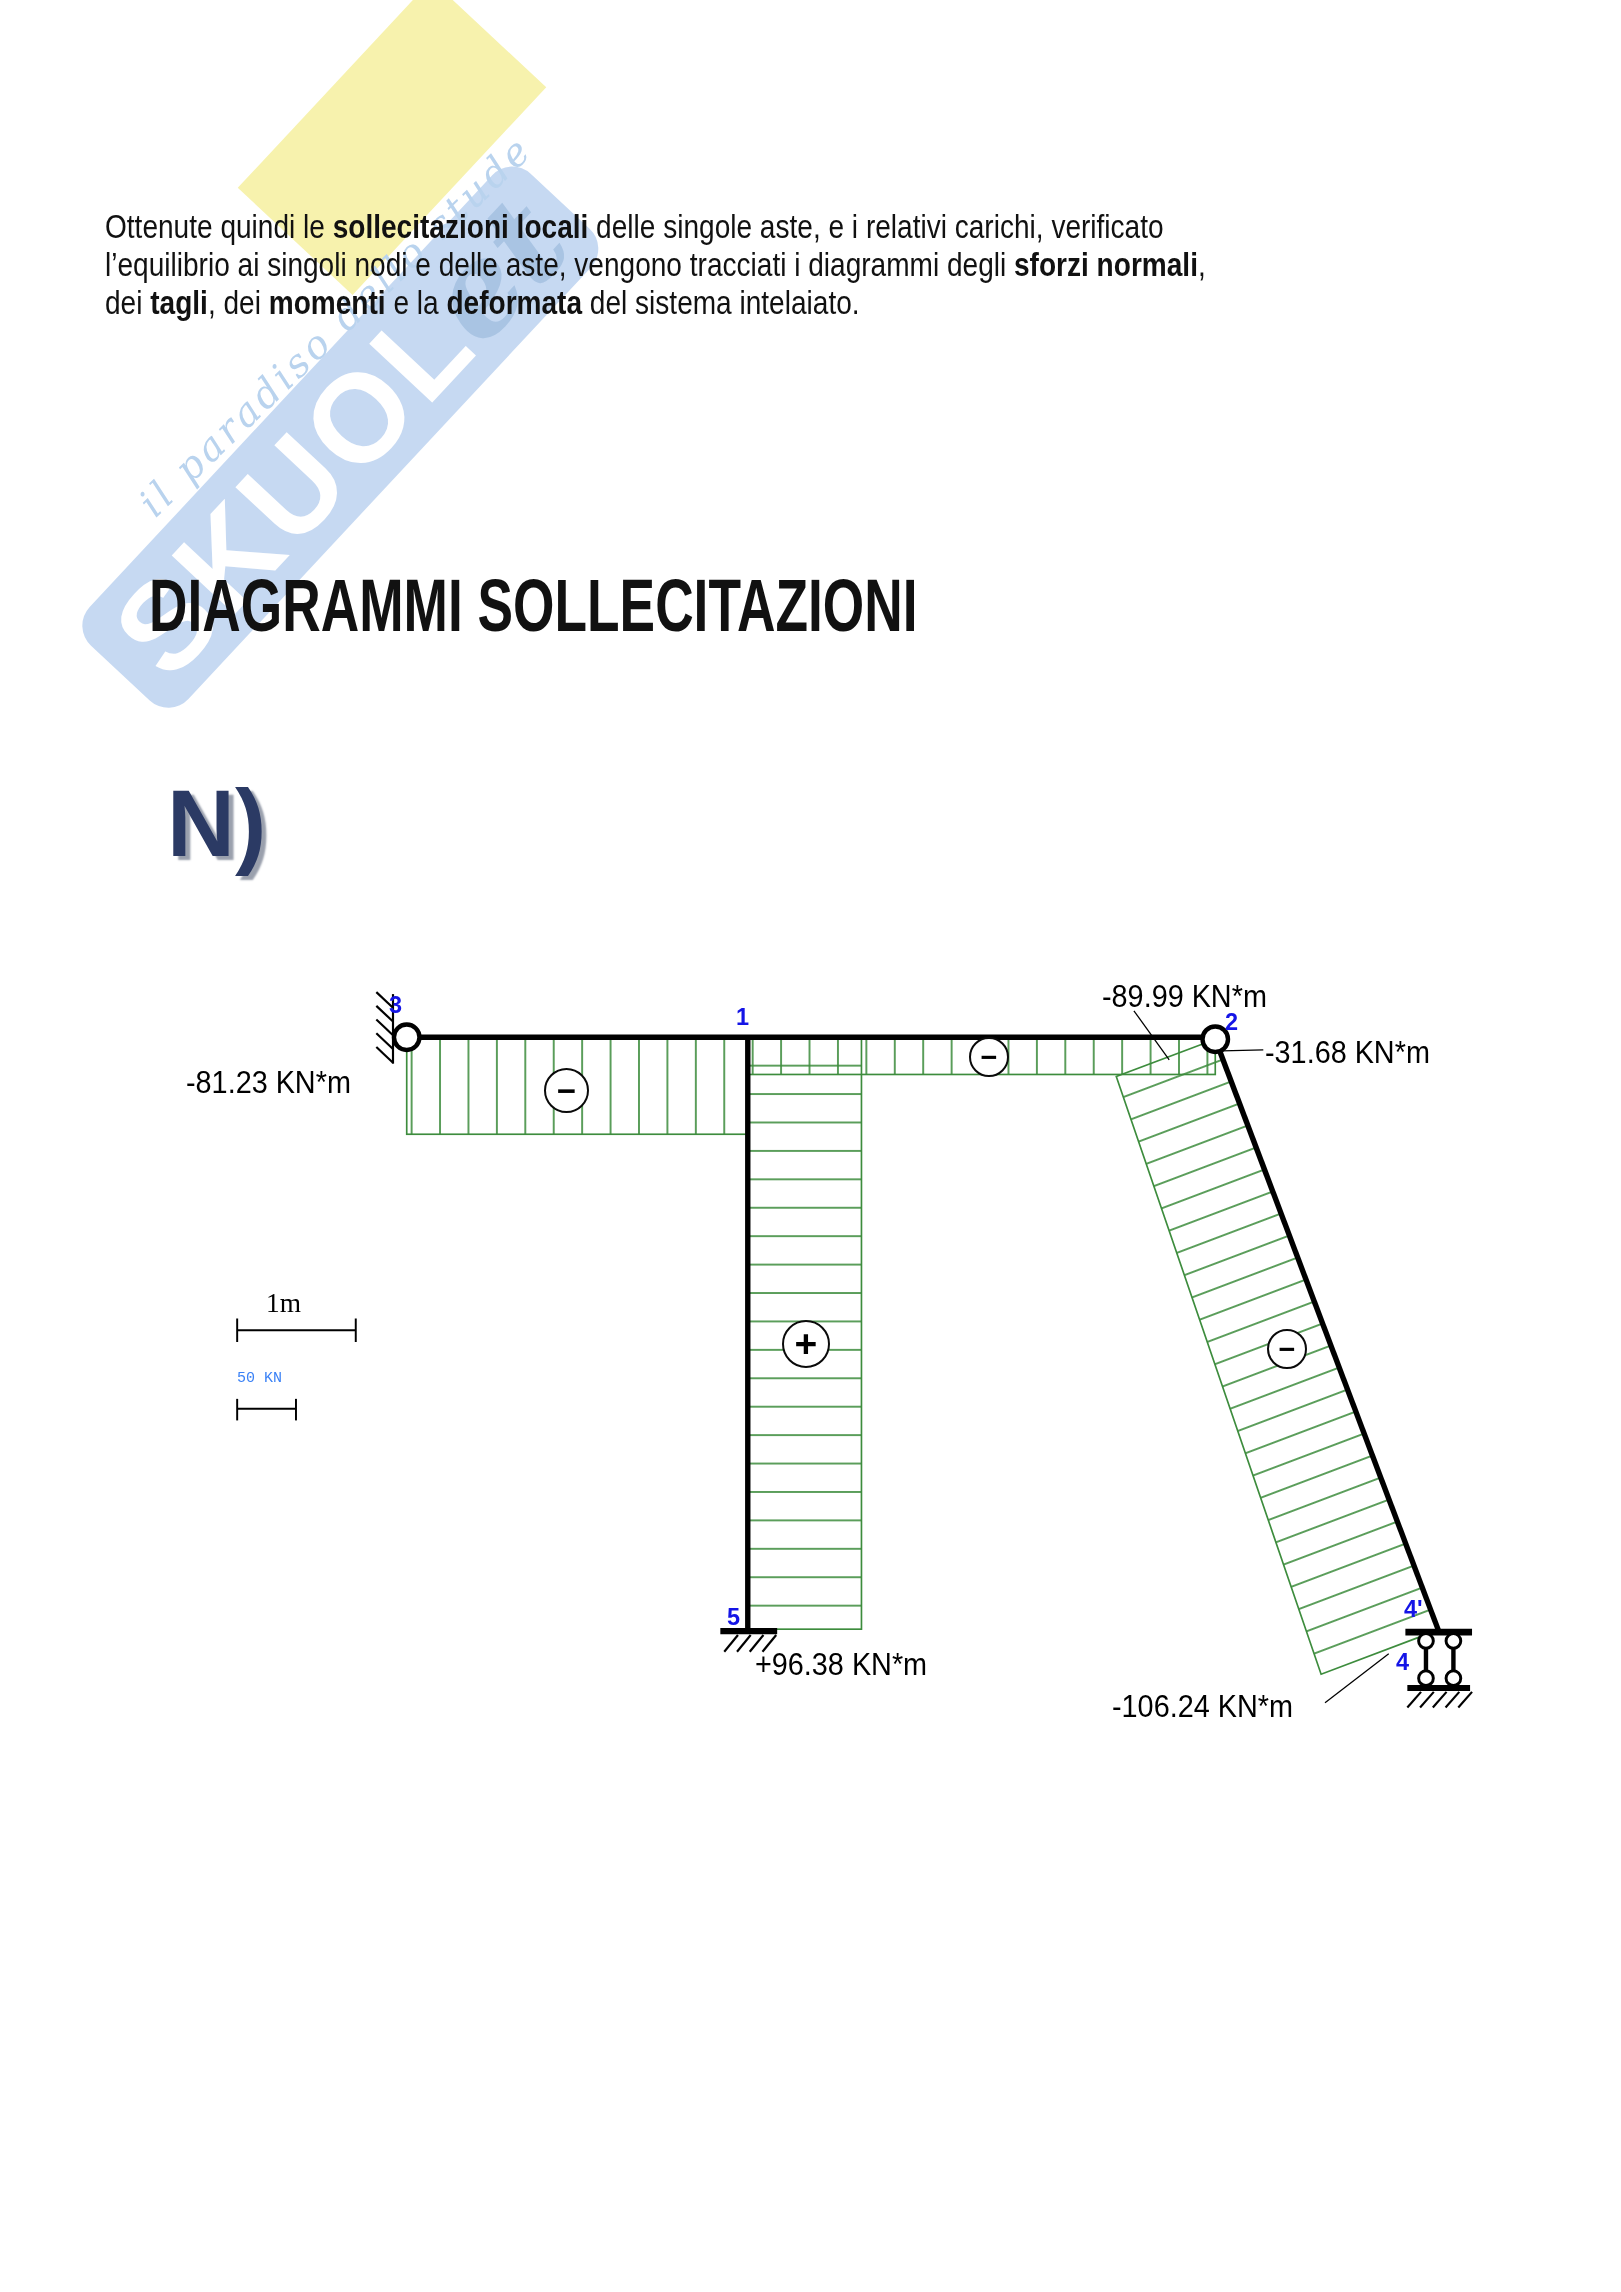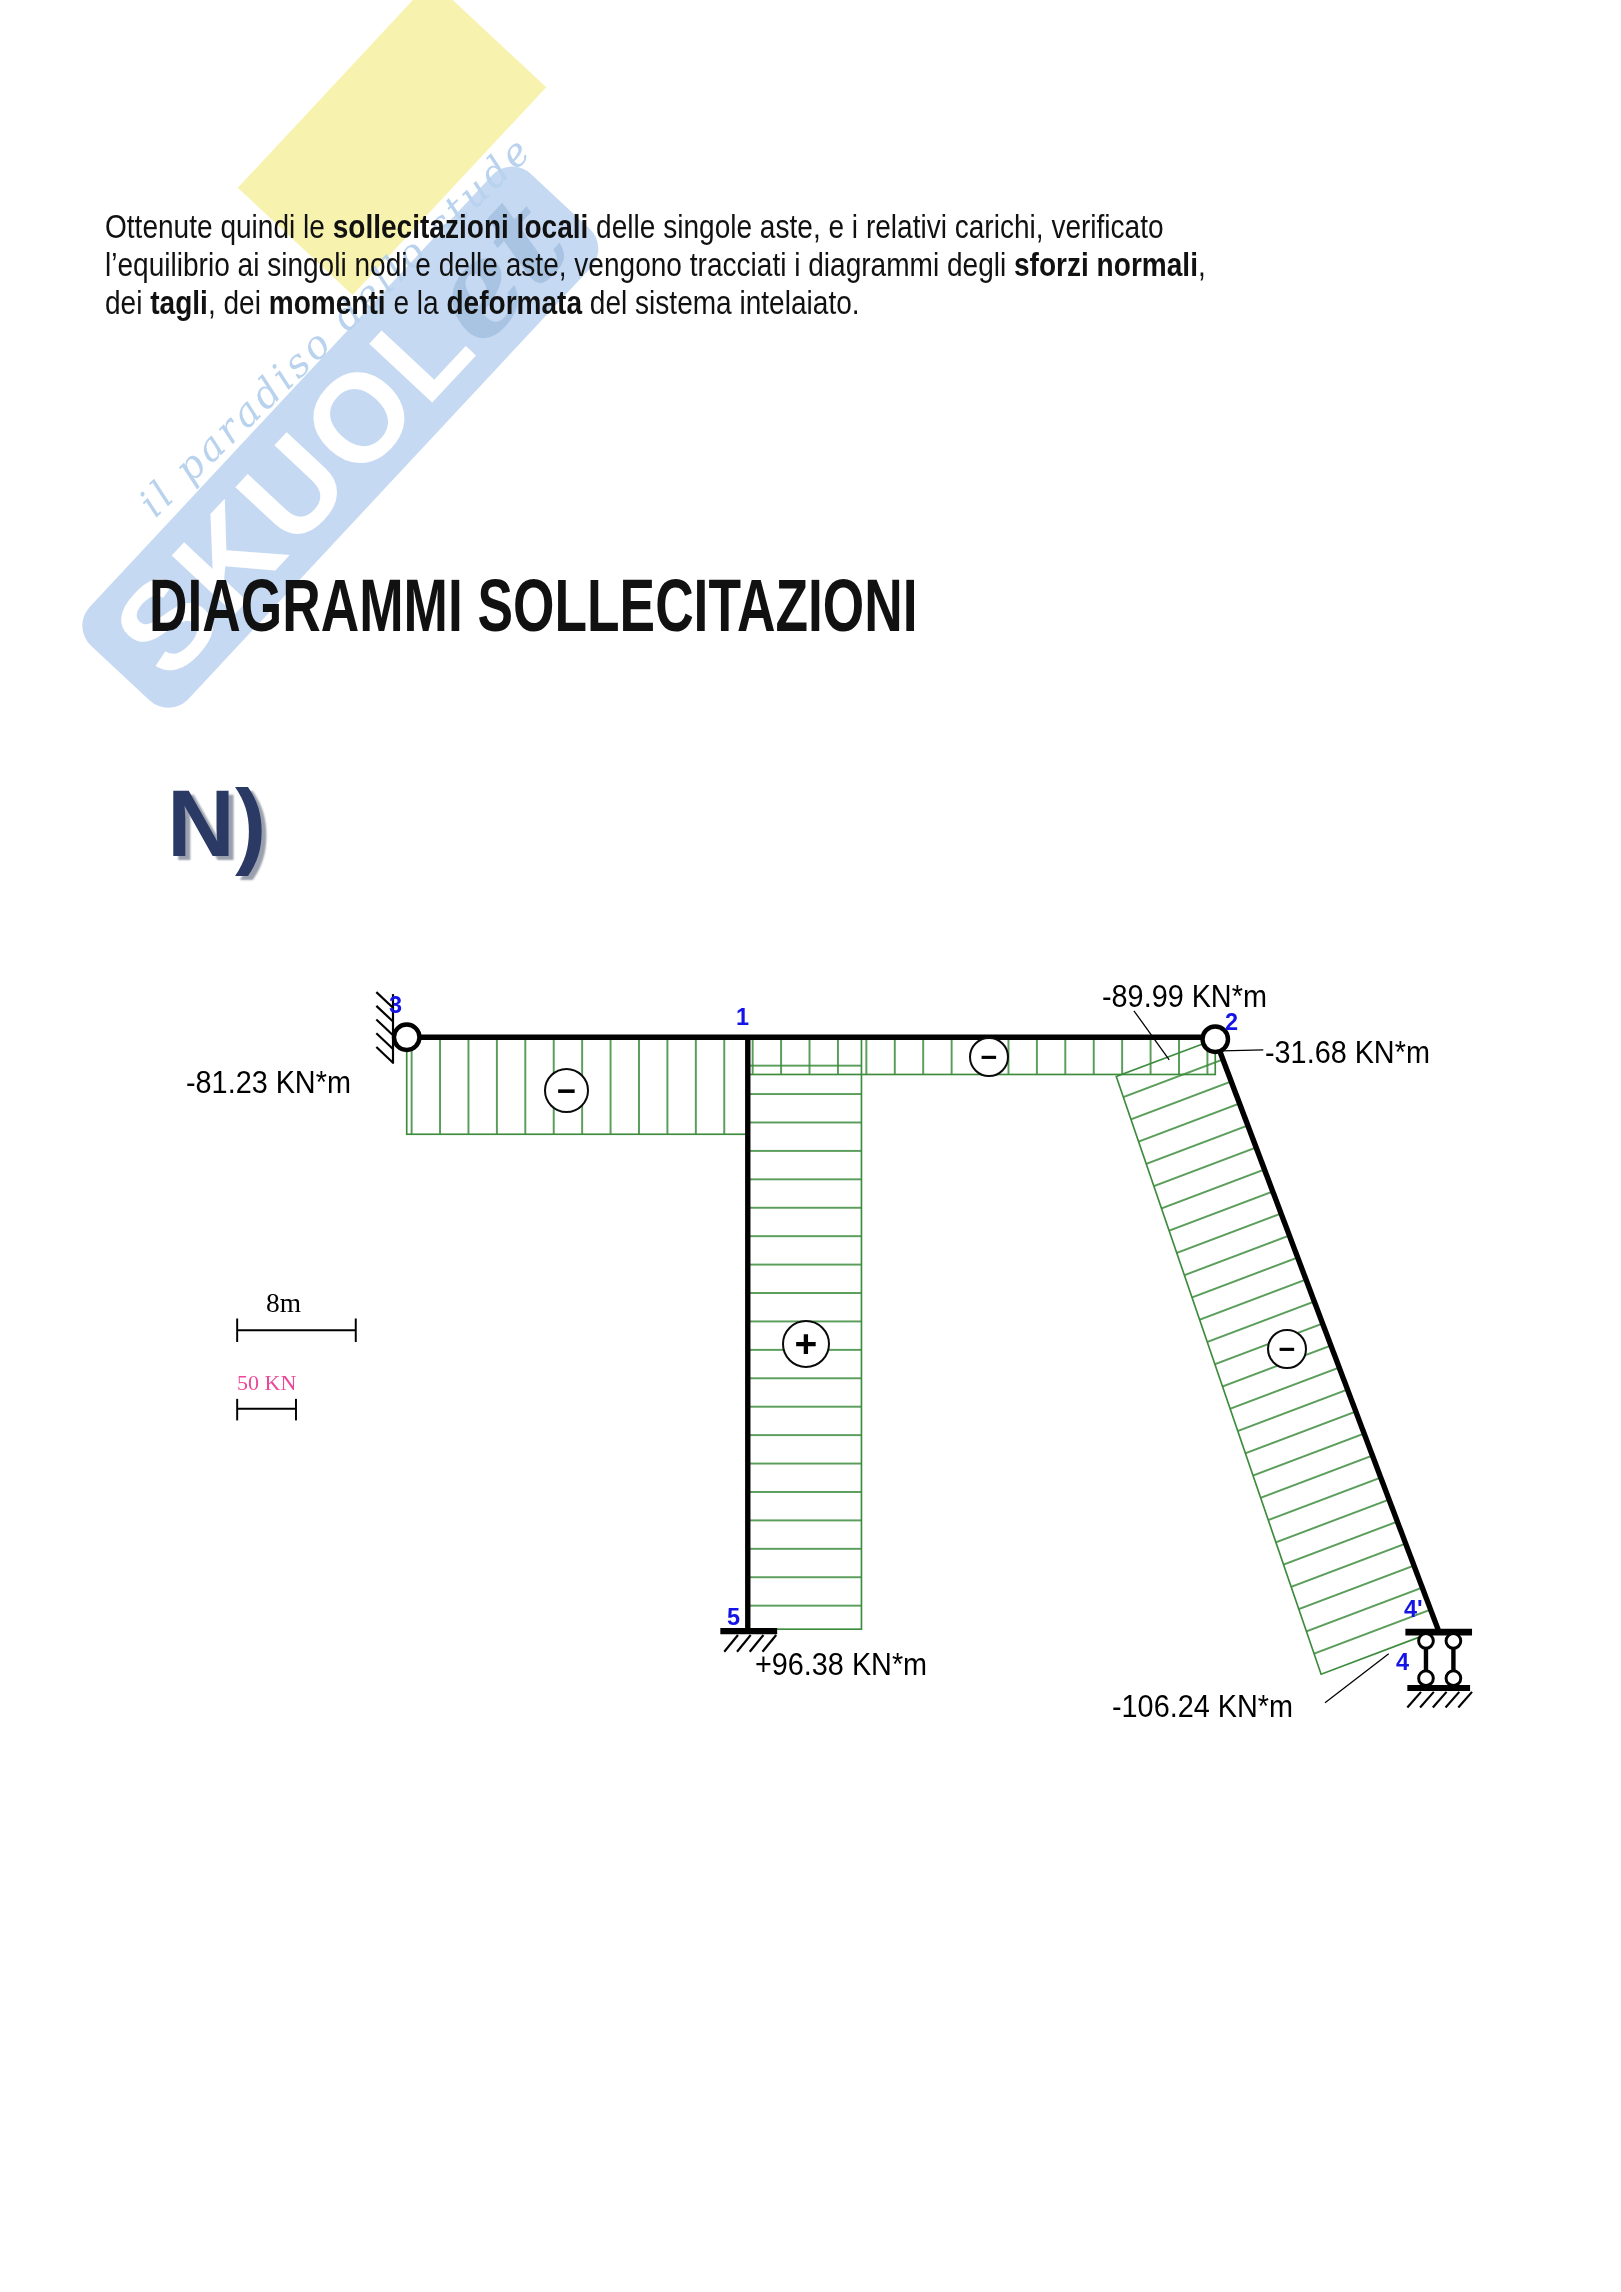--- a/index.html
+++ b/index.html
@@ -25,22 +25,22 @@
   .h1{position:absolute;left:149px;top:563px;font-size:74px;font-weight:bold;
       transform:scaleX(0.72);transform-origin:left top;white-space:nowrap;letter-spacing:0;}
   .nlabel{position:absolute;left:167px;top:770px;font-size:94px;font-weight:bold;
           color:#2b3a64;text-shadow:4.9px 3.9px 2px #9aa0ad;white-space:nowrap;}
 
   
   .val{position:absolute;font-size:32px;color:#000;white-space:nowrap;
        transform:scaleX(0.9);transform-origin:left top;}
   .node{position:absolute;font-size:23.5px;font-weight:bold;color:#1414e6;white-space:nowrap;}
   .scale-len{position:absolute;font-family:"Liberation Serif",serif;font-size:27.4px;color:#000;}
-  .scale-force{position:absolute;font-family:Liberation Serif, serif;font-size:22px;
-               font-variant:small-caps;color:#ec4899;}
+  .scale-force{position:absolute;font-family:Liberation Mono, monospace;font-size:15px;
+               font-variant:small-caps;color:#3b82f6;}
   .sign{position:absolute;border:2.9px solid #0a0a0a;border-radius:50%;background:#fff;
         display:flex;align-items:center;justify-content:center;font-weight:bold;color:#000;}
   svg{position:absolute;left:0;top:0;}
 </style>
 </head>
 <body>
 
 <div id="page">
 
   <div>
@@ -159,21 +159,21 @@
   <div class="val" style="left:755px;top:1646px;">+96.38 KN*m</div>
   <div class="val" style="left:1112px;top:1688px;">-106.24 KN*m</div>
 
   <div class="node" style="left:389px;top:992px;">3</div>
   <div class="node" style="left:736px;top:1004px;">1</div>
   <div class="node" style="left:1225px;top:1009px;">2</div>
   <div class="node" style="left:727px;top:1604px;">5</div>
   <div class="node" style="left:1404px;top:1596px;">4'</div>
   <div class="node" style="left:1396px;top:1649px;">4</div>
 
-  <div class="scale-len" style="left:266px;top:1288px;">8m</div>
+  <div class="scale-len" style="left:266px;top:1288px;">1m</div>
   <div class="scale-force" style="left:237px;top:1370px;">50 KN</div>
 
   <div class="sign" style="left:544px;top:1068px;width:41px;height:41px;font-size:33px;">−</div>
   <div class="sign" style="left:969px;top:1037px;width:36px;height:36px;font-size:29px;">−</div>
   <div class="sign" style="left:782px;top:1320px;width:44px;height:44px;font-size:39px;">+</div>
   <div class="sign" style="left:1267px;top:1329px;width:36px;height:36px;font-size:29px;">−</div>
 
 </div>
 
 

